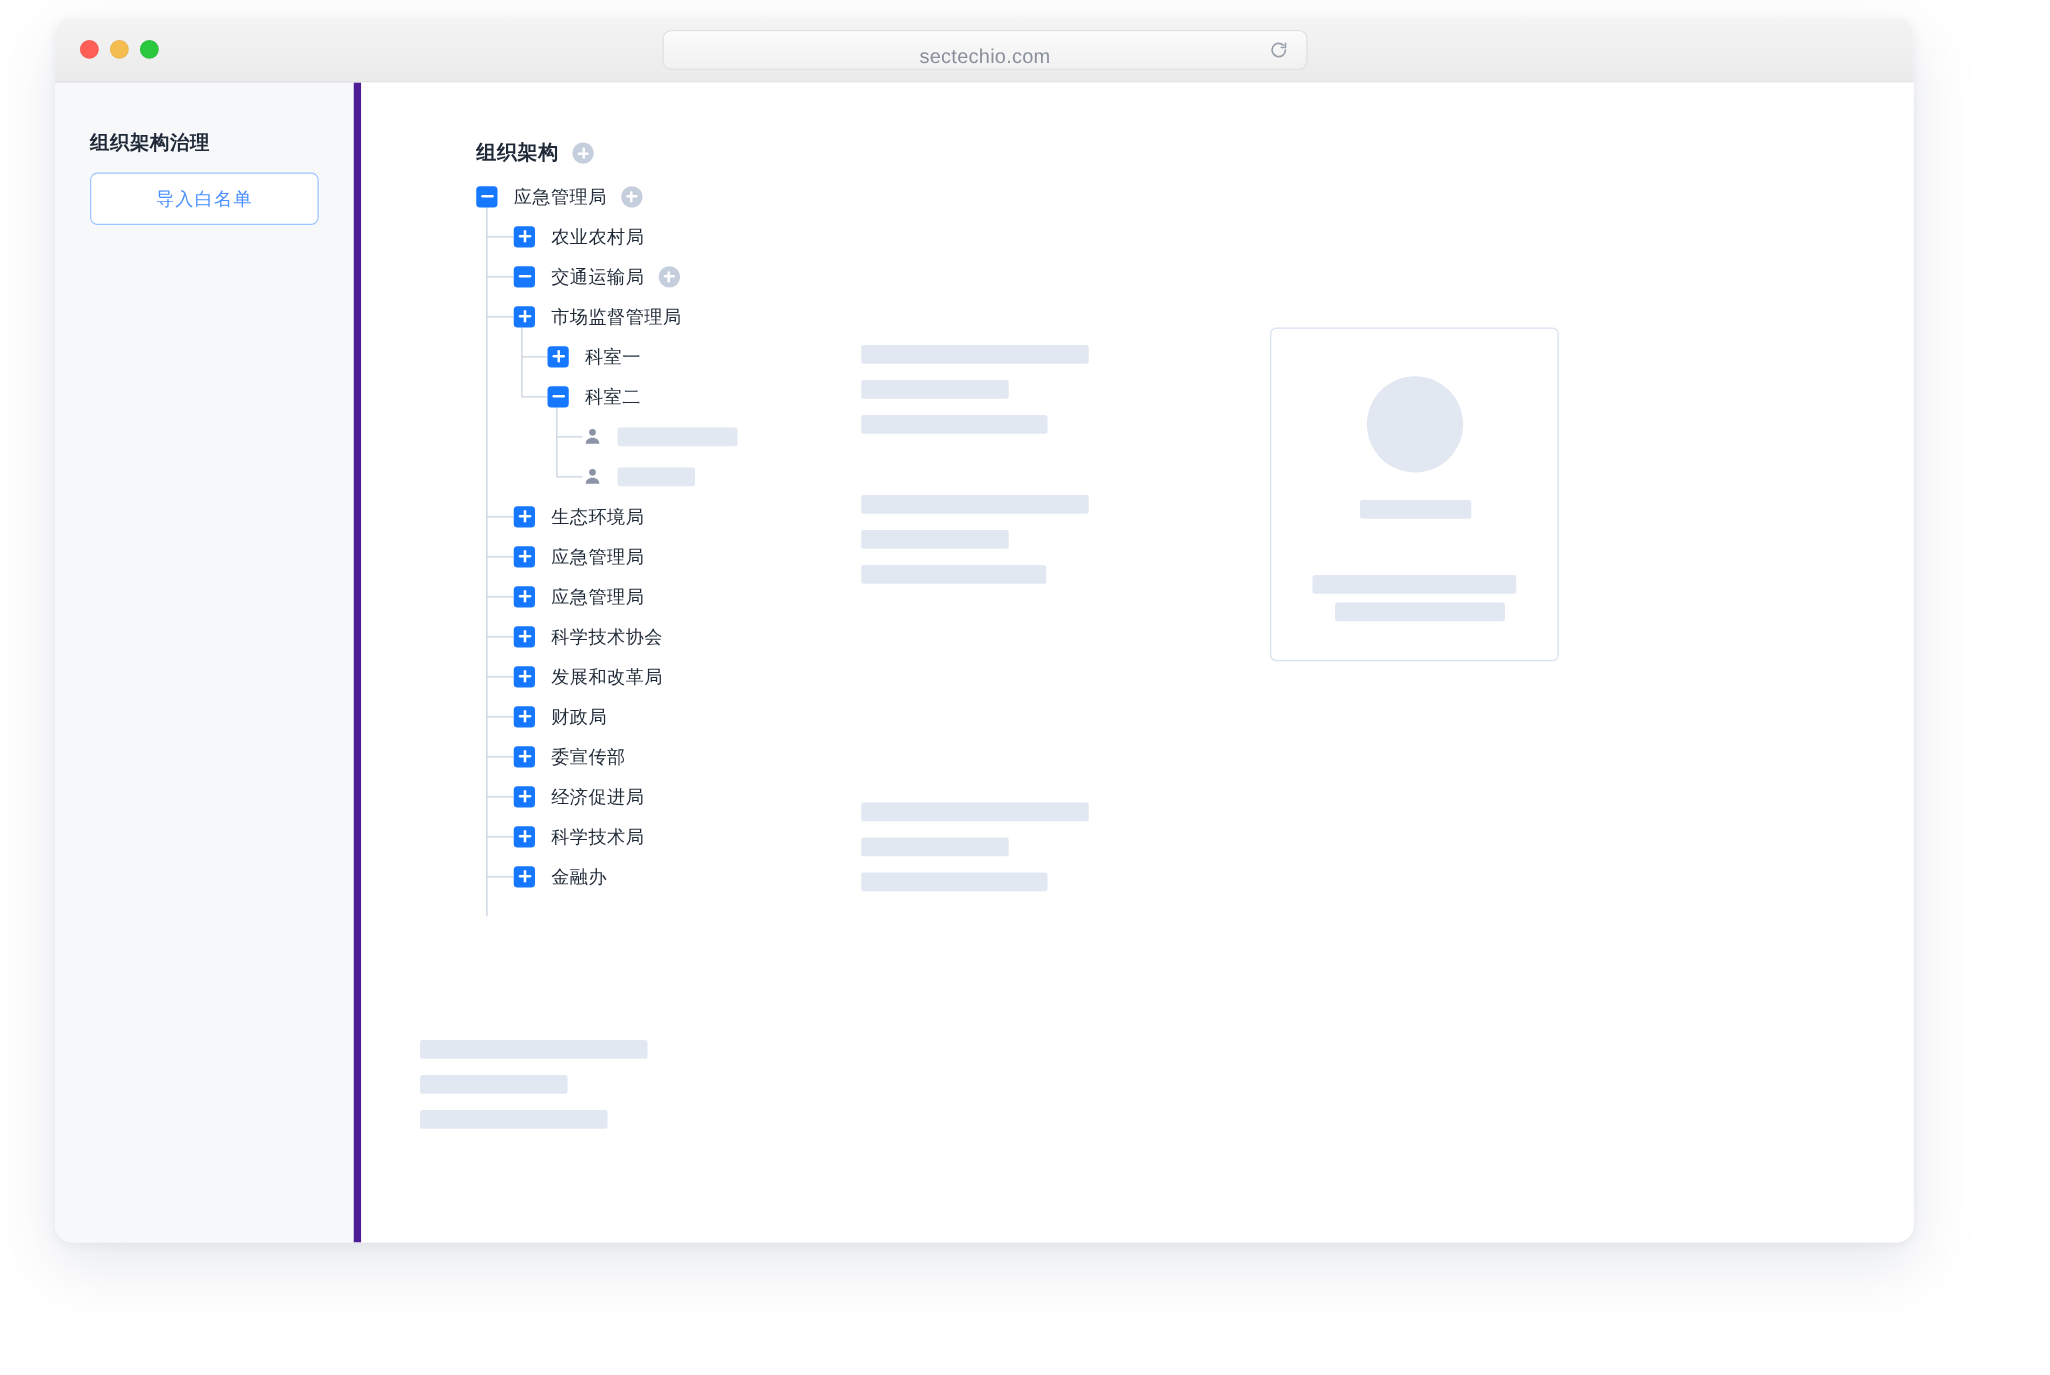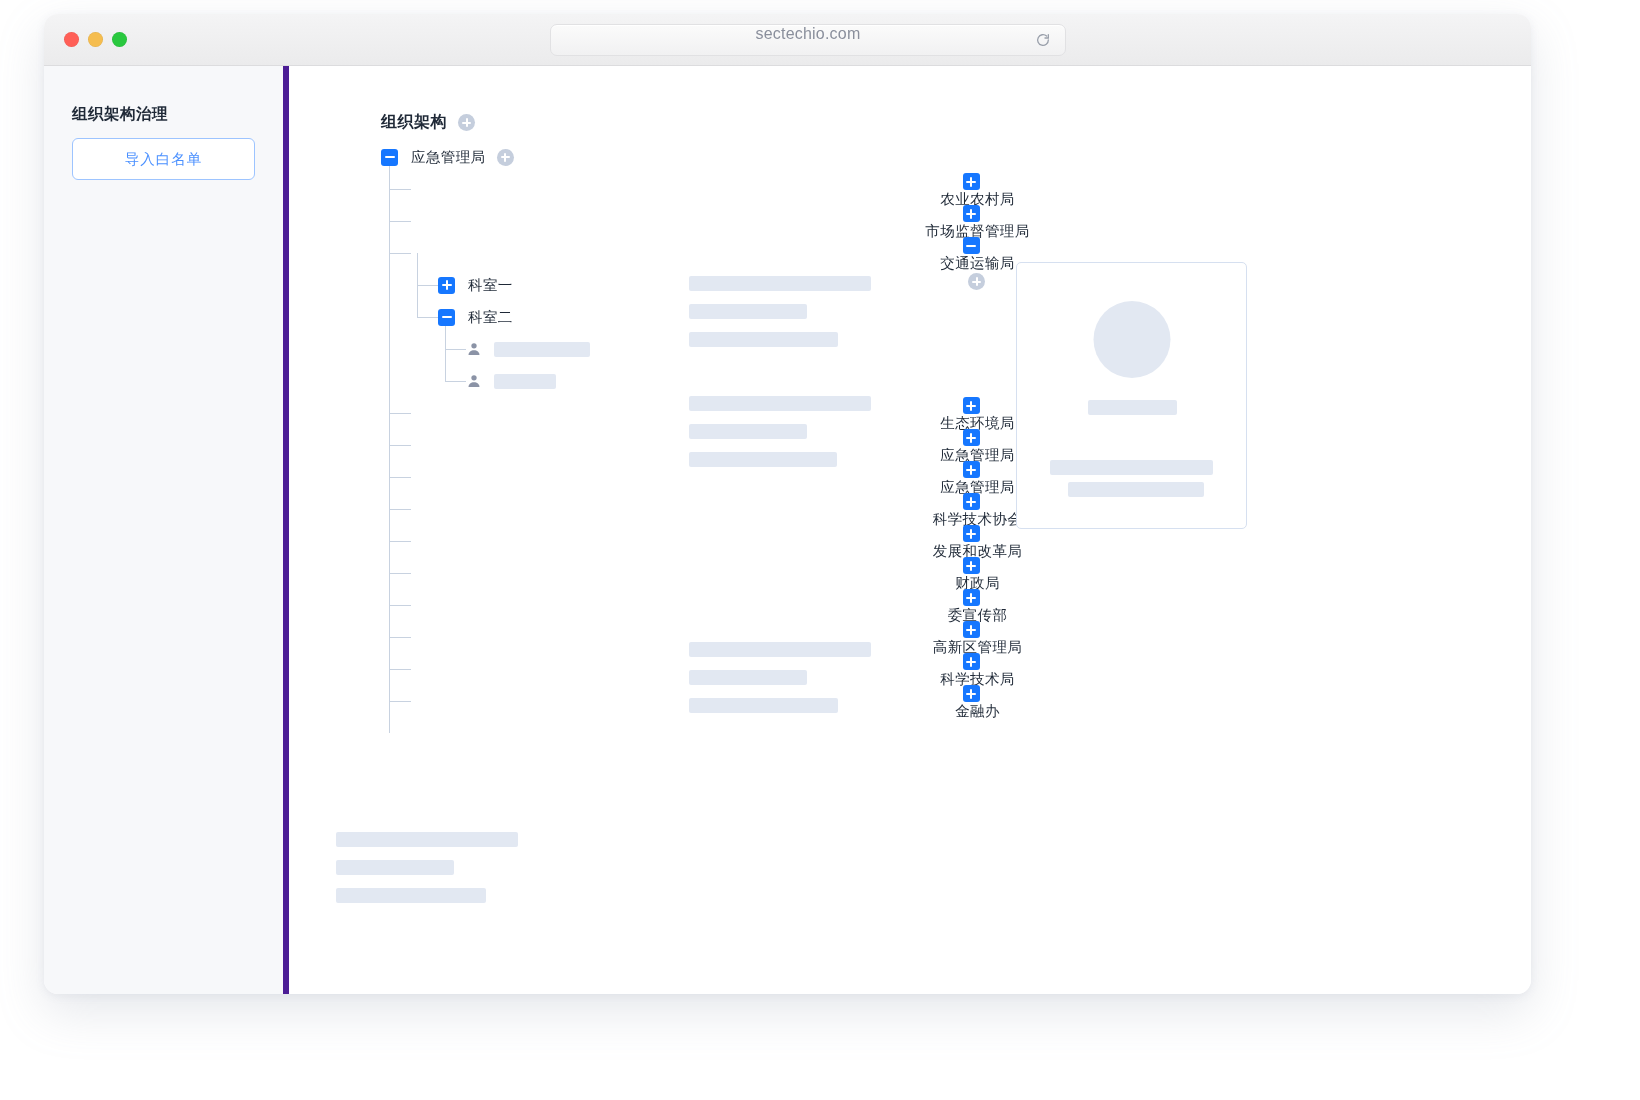--- a/index.html
+++ b/index.html
@@ -33,26 +33,26 @@
     flex: 0 0 52px;
   }
   .traffic { display: flex; gap: 9px; margin-left: 20px; }
   .dot { width: 15px; height: 15px; border-radius: 50%; }
   .dot.red { background: #ff5f57; box-shadow: inset 0 0 0 0.5px rgba(0,0,0,.08); }
   .dot.amber { background: #f5bd4f; box-shadow: inset 0 0 0 0.5px rgba(0,0,0,.08); }
   .dot.green { background: #29c83f; box-shadow: inset 0 0 0 0.5px rgba(0,0,0,.08); }
 
   .urlbar {
     position: absolute;
-    left: 506px; width: 516px; height: 32px;
+    left: 486px; width: 516px; height: 32px;
     top: 10px;
     background: linear-gradient(#fbfbfb, #f1f1f2);
     border: 1px solid #e1e1e3;
     border-radius: 7px;
-    display: flex; align-items: flex-start; justify-content: center;
+    display: flex; align-items: flex-end; justify-content: center;
     box-shadow: inset 0 1px 0 #ffffff;
   }
   .url-text {
     font-size: 16px; color: #8a8f9c; letter-spacing: .2px;
   }
   .reload-icon {
     position: absolute; right: 14px; top: 50%; transform: translateY(-50%);
     width: 16px; height: 16px; color: #9aa0ab;
   }
 
@@ -126,21 +126,21 @@
   .toggle::before { content: ""; position: absolute; left: 3.5px; right: 3.5px; top: 7.5px; height: 2px; background: #fff; border-radius: 1px; }
   .toggle.plus::after { content: ""; position: absolute; top: 3.5px; bottom: 3.5px; left: 7.5px; width: 2px; background: #fff; border-radius: 1px; }
   .node-label { margin-left: 13px; letter-spacing: .4px; white-space: nowrap; }
   .node .add-circle { margin-left: 11px; }
 
   .person-icon { width: 16px; height: 16px; color: #8b93a6; flex: 0 0 16px; z-index: 2; }
   .redact { background: #e2e8f2; border-radius: 2px; height: 15px; }
 
   
   .lvl1 { padding-left: 0px; }
-  .lvl2 { padding-left: 30px; flex-direction: column; }
+  .lvl2 { padding-left: 30px; }
   .lvl3 { padding-left: 57px; }
   .lvl4 { padding-left: 85px; }
 
   .node.lvl2::before, .node.lvl3::before, .node.lvl4::before {
     content: ""; position: absolute; height: 1px; background: #c8d2e0; top: 50%;
   }
   .node.lvl2::before { left: 8px; width: 22px; }
   .node.lvl3::before { left: 36px; width: 21px; }
   .node.lvl4::before { left: 64px; width: 21px; }
 
@@ -203,27 +203,27 @@
           <div class="node lvl1">
             <span class="toggle"></span>
             <span class="node-label">应急管理局</span>
             <span class="add-circle"></span>
           </div>
           <div class="node lvl2">
             <span class="toggle plus"></span>
             <span class="node-label">农业农村局</span>
           </div>
           <div class="node lvl2">
-            <span class="toggle plus"></span>
-            <span class="node-label">市场监督管理局</span>
-          </div>
-          <div class="node lvl2">
             <span class="toggle"></span>
             <span class="node-label">交通运输局</span>
             <span class="add-circle"></span>
+          </div>
+          <div class="node lvl2">
+            <span class="toggle plus"></span>
+            <span class="node-label">市场监督管理局</span>
           </div>
           <div class="node lvl3">
             <span class="toggle plus"></span>
             <span class="node-label">科室一</span>
           </div>
           <div class="node lvl3">
             <span class="toggle"></span>
             <span class="node-label">科室二</span>
           </div>
           <div class="node lvl4">
@@ -263,21 +263,21 @@
           <div class="node lvl2">
             <span class="toggle plus"></span>
             <span class="node-label">财政局</span>
           </div>
           <div class="node lvl2">
             <span class="toggle plus"></span>
             <span class="node-label">委宣传部</span>
           </div>
           <div class="node lvl2">
             <span class="toggle plus"></span>
-            <span class="node-label">高新区管理局</span>
+            <span class="node-label">经济促进局</span>
           </div>
           <div class="node lvl2">
             <span class="toggle plus"></span>
             <span class="node-label">科学技术局</span>
           </div>
           <div class="node lvl2">
             <span class="toggle plus"></span>
             <span class="node-label">金融办</span>
           </div>
           <div class="vline" style="left: 8px; top: 16px; height: 576px;"></div>

